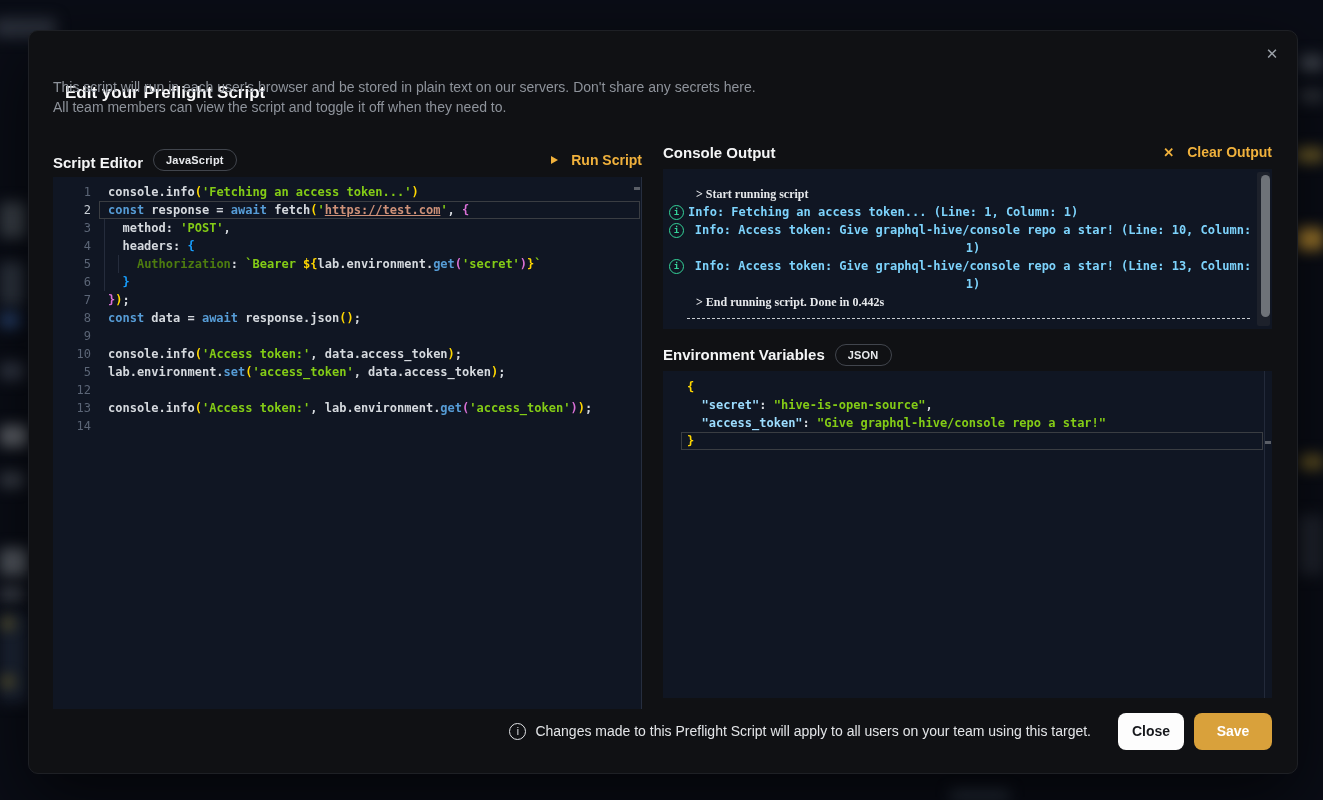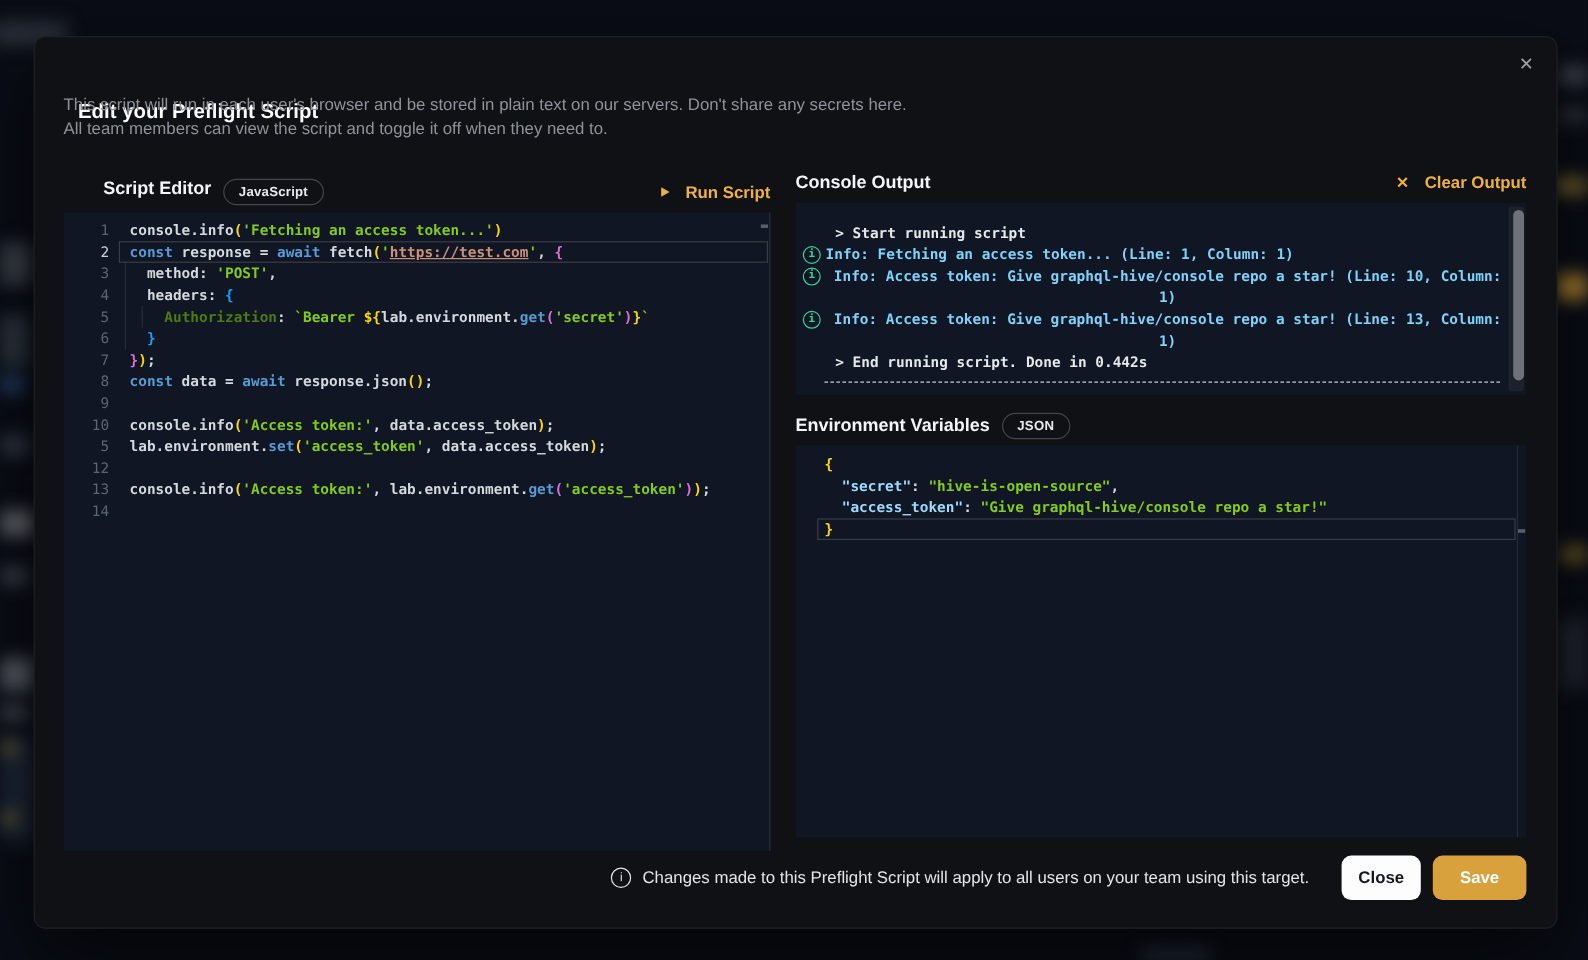--- a/index.html
+++ b/index.html
@@ -22,21 +22,21 @@
   .accent-btn{display:inline-flex;align-items:center;gap:13px;background:none;border:none;cursor:pointer;
               color:#f0b13c;font-size:14px;font-weight:600;font-family:"Liberation Sans",sans-serif;padding:0;}
   .play-tri{width:0;height:0;border-left:7px solid #f0b13c;border-top:4.5px solid transparent;
             border-bottom:4.5px solid transparent;display:inline-block;}
   .clear-x{font-size:13px;line-height:13px;}
 
   .col{position:absolute;}
   .col-left{left:24px;top:112px;width:589px;}
   .col-right{left:634px;top:104px;width:609px;}
   .col-head{height:34px;display:flex;align-items:center;justify-content:space-between;}
-  .head-left{display:flex;align-items:flex-start;gap:10px;margin-left:33px;}
+  .head-left{display:flex;align-items:flex-end;gap:10px;}
   .env-head{margin-top:9px;height:33px;justify-content:flex-start;gap:10px;}
 
   
   .editor{position:relative;background:#101623;overflow:hidden;
           font-family:"DejaVu Sans Mono",monospace;font-size:12px;font-weight:700;line-height:18px;}
   .script-editor{height:532px;padding-top:6px;border-right:1px solid #262e3f;box-sizing:border-box;}
   .env-editor{height:327px;padding-top:7px;box-sizing:border-box;}
   .code-line{display:flex;height:18px;white-space:pre;}
   .gutter{width:38px;text-align:right;color:#5b6576;font-weight:400;flex:none;}
   .gutter.active{color:#cbd1d8;}
@@ -56,21 +56,21 @@
   
   .console-box{position:relative;background:#101623;height:160px;overflow:hidden;padding-top:16px;
                font-family:"DejaVu Sans Mono",monospace;font-size:12px;font-weight:700;line-height:18px;
                box-sizing:border-box;}
   .crow{display:flex;align-items:flex-start;padding-left:6px;}
   .cicon{flex:none;width:13px;height:13px;border:1px solid #34d399;border-radius:50%;color:#34d399;
          font-size:9px;line-height:13px;text-align:center;margin:2px 4px 0 0;font-weight:700;}
   .cicon.hidden{visibility:hidden;}
   .ctext{white-space:pre-wrap;max-width:570px;}
   .crow.info .ctext{color:#7dd3fc;text-align:center;}
-  .crow.log .ctext{color:#e6e8eb;padding-left:8px;}
+  .crow.log .ctext{color:#e6e8eb;padding-left:8px;font-family:Liberation Serif, serif;}
   .csep{border-top:1px dashed #c9cdd3;margin:7px 22px 0 24px;height:0;}
   .scroll-track{position:absolute;right:2px;top:3px;bottom:3px;width:13px;background:#1d212b;border-radius:2px;}
   .scroll-thumb{position:absolute;right:2px;top:6px;width:9px;height:142px;background:#6e7278;border-radius:5px;}
 
   
   .footer{position:absolute;left:24px;top:681px;width:1219px;height:38px;display:flex;
           align-items:center;justify-content:flex-end;}
   .note-icon{flex:none;width:15px;height:15px;border:1px solid #e3e5e8;border-radius:50%;color:#e3e5e8;
              font-size:10px;line-height:15px;text-align:center;margin-right:9px;font-style:normal;}
   .note{color:#e3e5e8;font-size:14px;margin-right:27px;}

